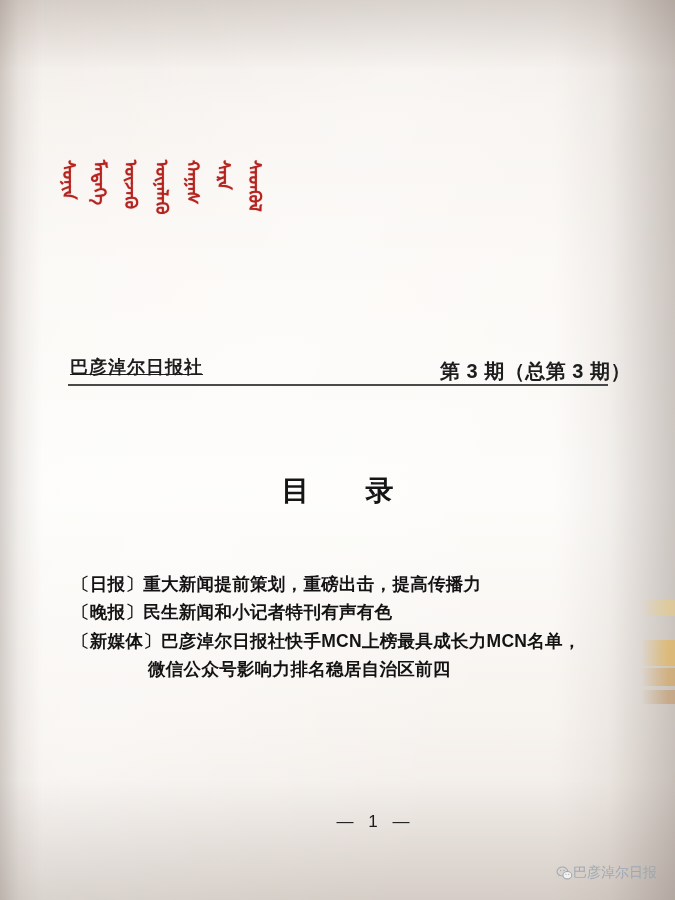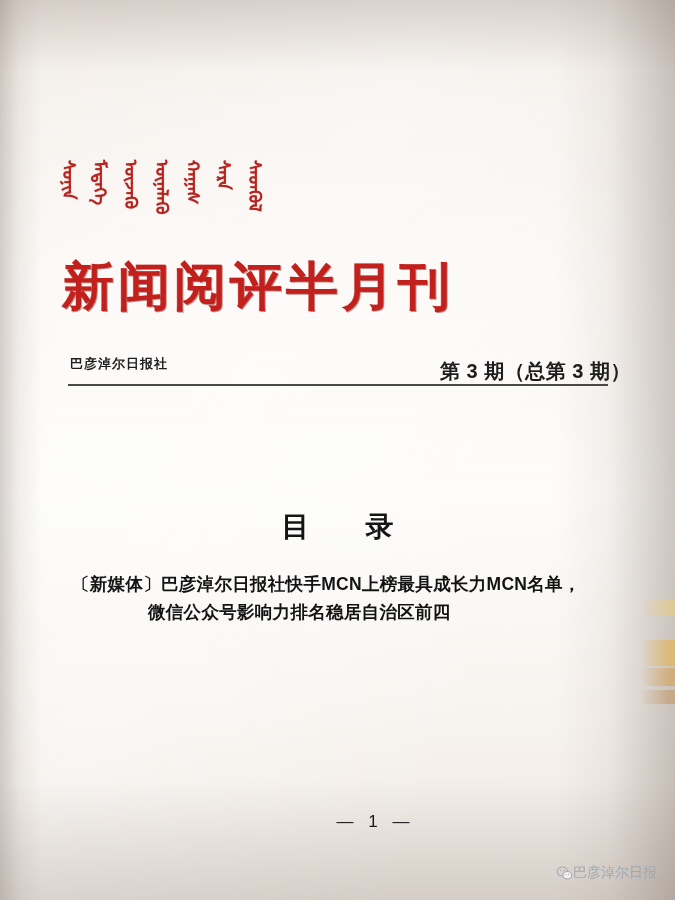--- a/index.html
+++ b/index.html
@@ -101,24 +101,25 @@
     text-shadow: 1px 1px 0 rgba(140,20,18,0.5), -0.5px -0.5px 0 rgba(200,40,35,0.4);
     white-space: nowrap;
   }
 
   
   .pub-line {
     position: absolute;
     left: 70px;
     top: 355px;
     font-family: "Liberation Sans", sans-serif;
-    font-size: 13px;
+    font-size: 18px;
     font-weight: bold;
     color: #1d1d1d;
     letter-spacing: 1px;
+    text-decoration: underline;
   }
   .issue-line {
     position: absolute;
     left: 440px;
     top: 358px;
     font-family: "Liberation Sans", sans-serif;
     font-size: 20px;
     font-weight: bold;
     color: #1d1d1d;
     letter-spacing: 0.5px;
@@ -140,21 +141,20 @@
     left: 0;
     top: 472px;
     width: 675px;
     text-align: center;
     font-family: "Liberation Serif", serif;
     font-size: 28px;
     font-weight: bold;
     color: #151515;
     letter-spacing: 14px;
     text-indent: 14px;
-    margin-top: 36px;
   }
 
   
   .toc-list {
     position: absolute;
     left: 72px;
     top: 570px;
     width: 520px;
   }
   .toc-item {
@@ -227,29 +227,34 @@
   <div class="mongol-row">
     <div class="mongol-col">ᠰᠣᠨᠢᠨ</div>
     <div class="mongol-col">ᠮᠡᠳᠡᠭᠡ</div>
     <div class="mongol-col">ᠦᠵᠡᠬᠦ</div>
     <div class="mongol-col">ᠦᠨᠡᠯᠡᠬᠦ</div>
     <div class="mongol-col">ᠬᠠᠭᠠᠰ</div>
     <div class="mongol-col">ᠰᠠᠷᠠ</div>
     <div class="mongol-col">ᠰᠡᠳᠬᠦᠯ</div>
   </div>
 
-  <div class="masthead">新闻阅评半月刊</div>
 
   <div class="pub-line">巴彦淖尔日报社</div>
   <div class="issue-line">第 3 期（总第 3 期）</div>
   <div class="rule"></div>
 
   <div class="toc-title">目　录</div>
 
   <div class="toc-list">
+    <div class="toc-item">
+      <span>〔日报〕</span><span>重大新闻提前策划，重磅出击，提高传播力</span>
+    </div>
+    <div class="toc-item">
+      <span>〔晚报〕</span><span>民生新闻和小记者特刊有声有色</span>
+    </div>
     <div class="toc-item toc-item-wrap">
       <span>〔新媒体〕</span><span>巴彦淖尔日报社快手MCN上榜最具成长力MCN名单，</span>
       <span class="toc-cont">微信公众号影响力排名稳居自治区前四</span>
     </div>
   </div>
 
   <div class="page-number">— 1 —</div>
 
   <div class="watermark">
     <span class="wechat-icon">

